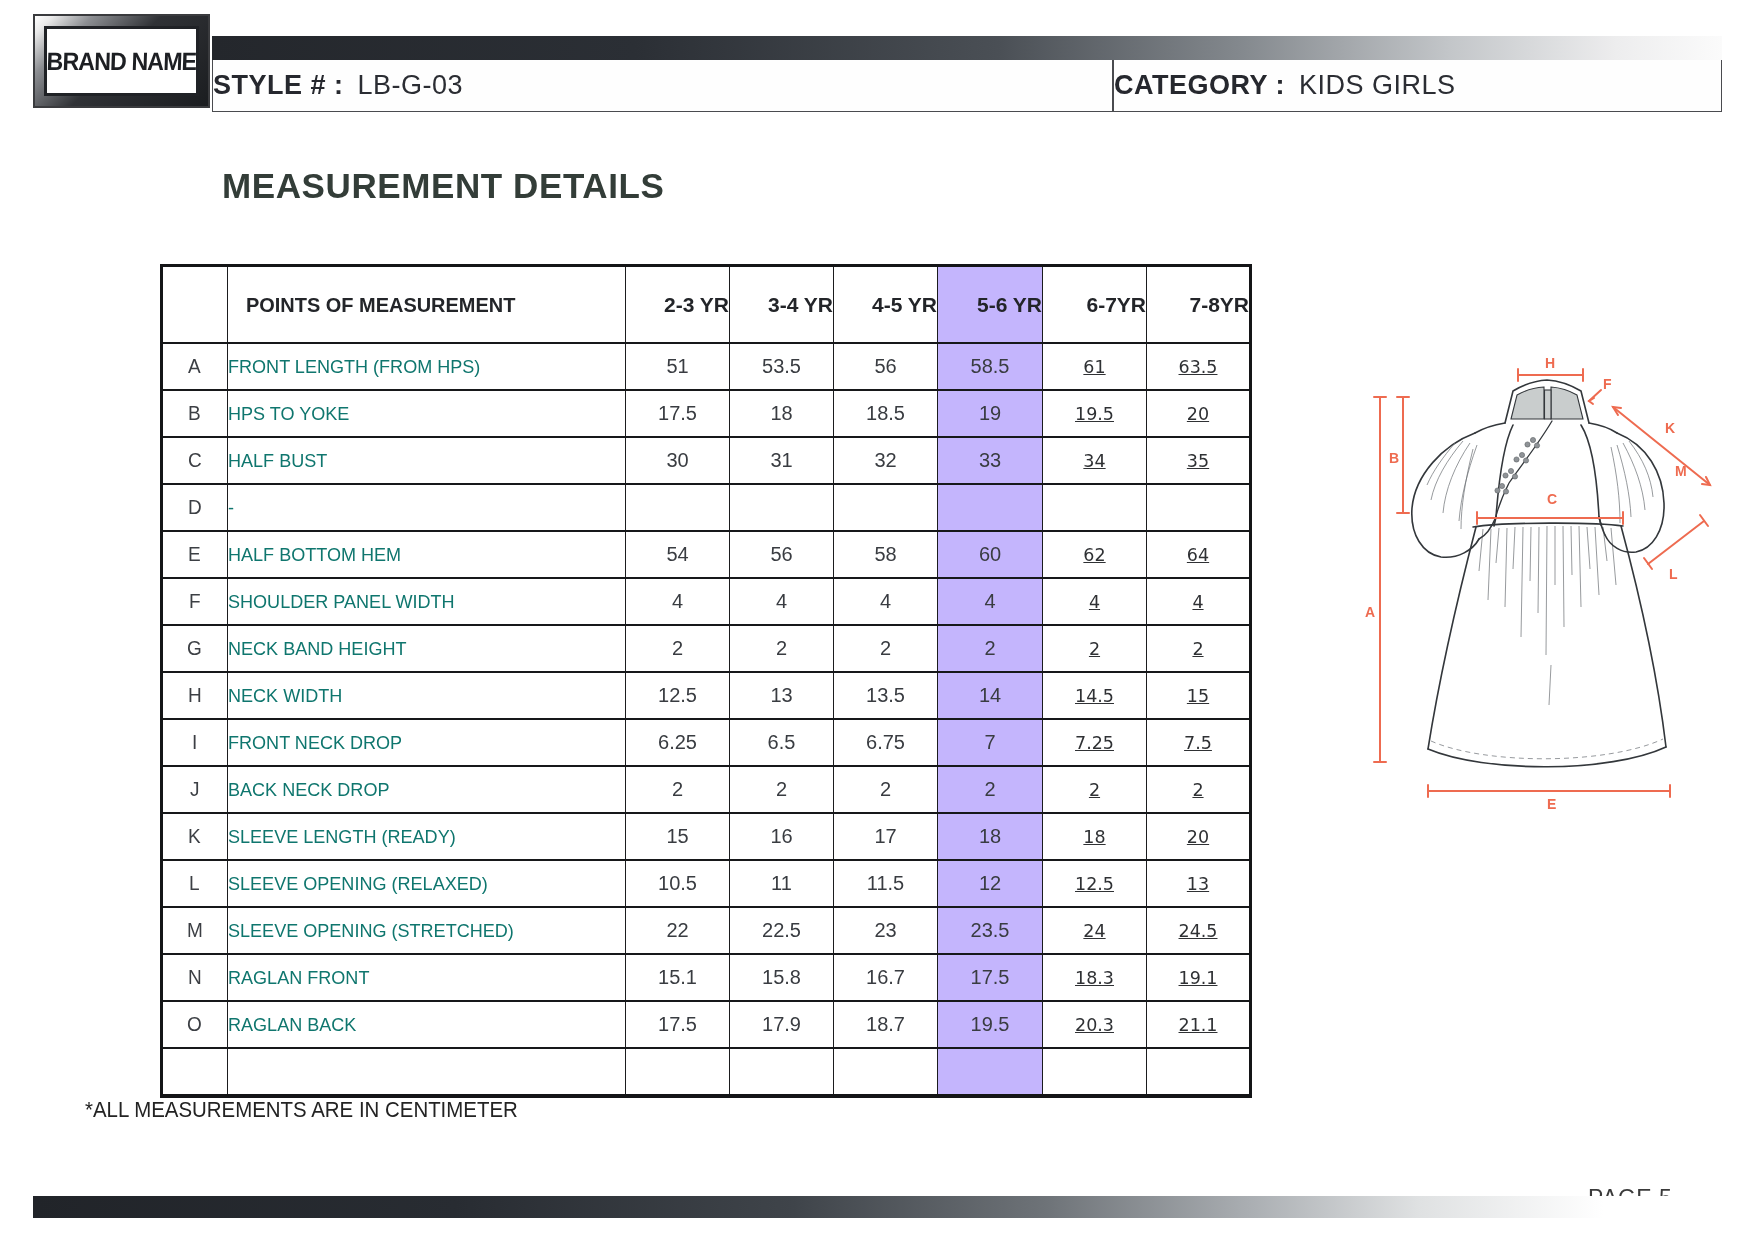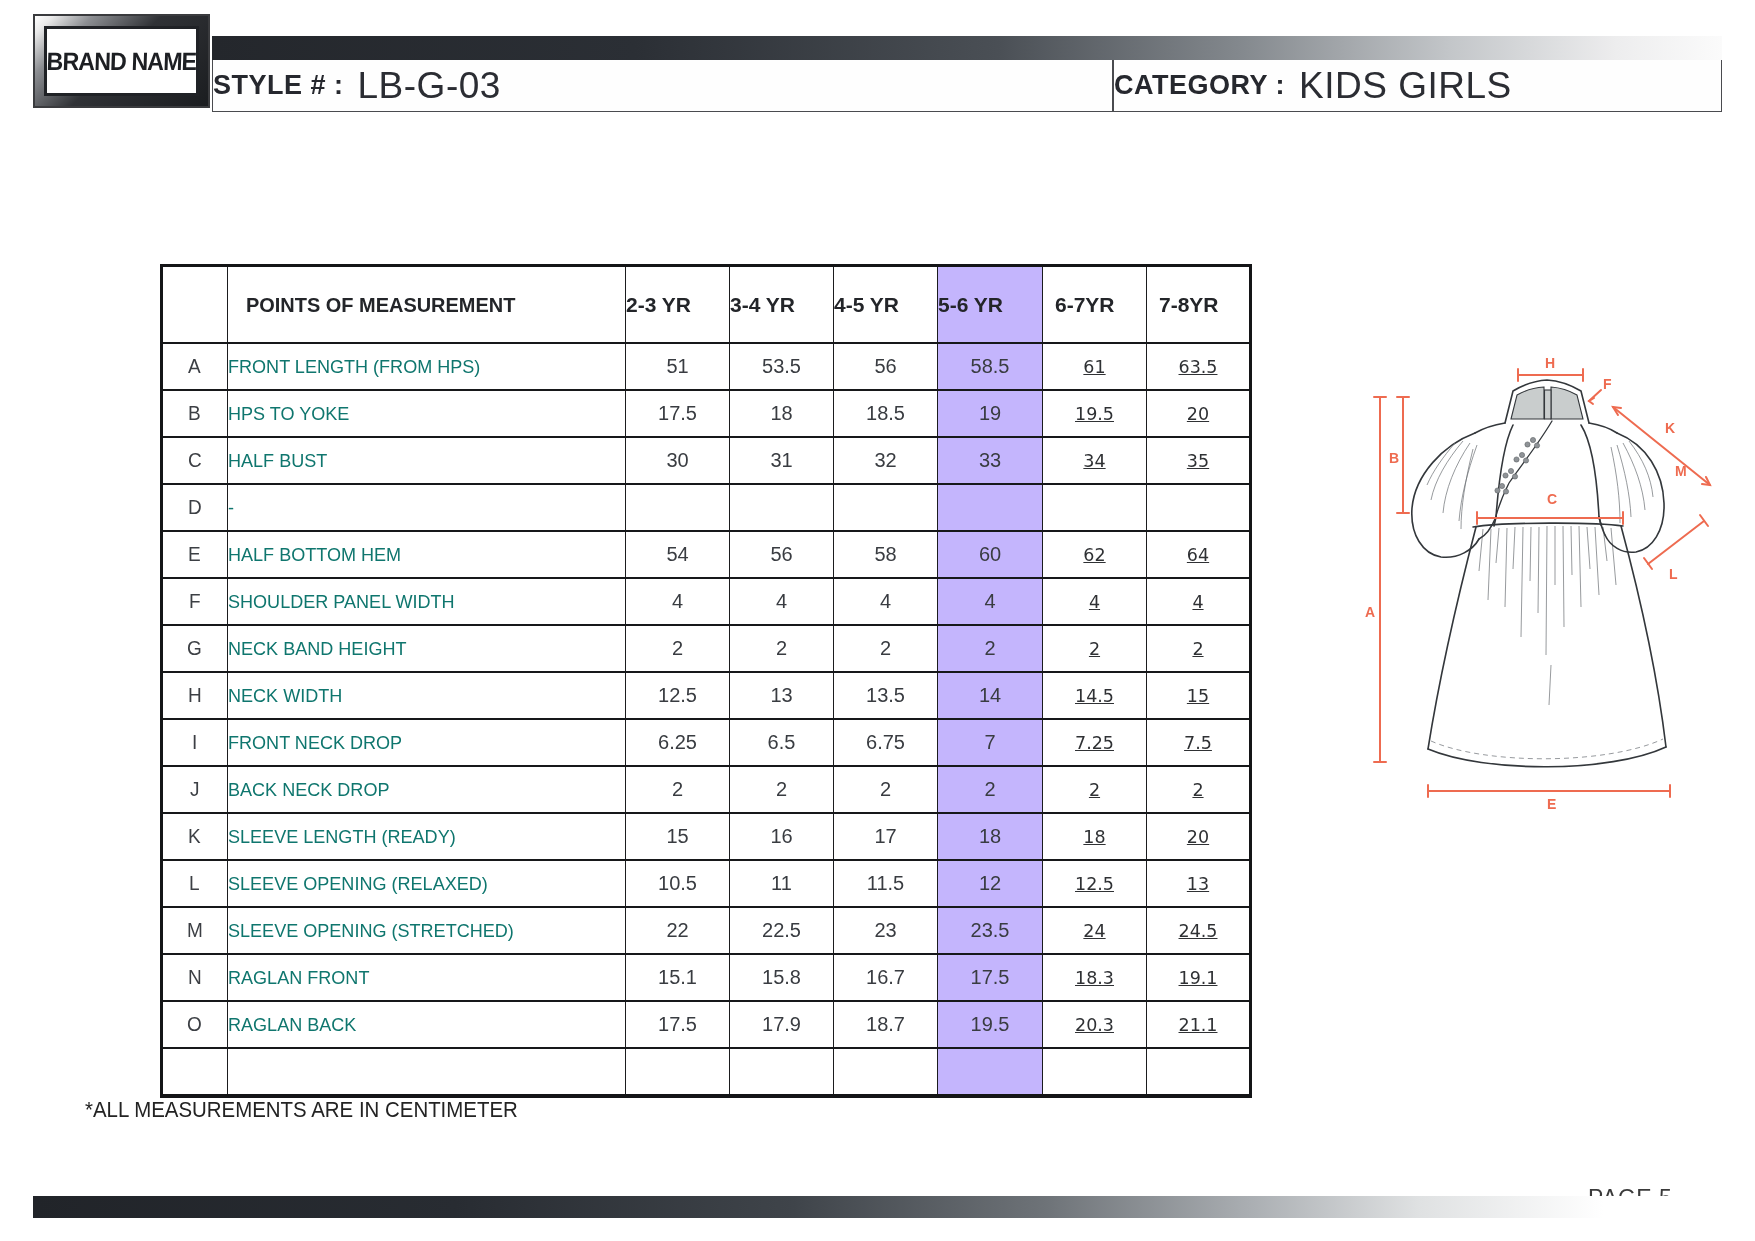--- a/index.html
+++ b/index.html
@@ -16,33 +16,33 @@
         transform:scaleX(.93) skewX(-2deg);white-space:nowrap;}
 
   .topbar{position:absolute;left:212px;top:36px;width:1510px;height:24px;
         background:linear-gradient(90deg,#24272c 0%,#2b2f35 28%,#4a4f55 52%,#83888d 68%,
                    #c3c6c9 82%,#ededee 93%,#fbfbfb 100%);}
   .hdr-box{position:absolute;top:60px;height:52px;box-sizing:border-box;background:#fefefe;
         border:1.6px solid #4a4b4f;border-top:none;display:flex;align-items:center;}
   .style-box{left:212px;width:901px;}
   .cat-box{left:1113px;width:609px;border-left:1.6px solid #4a4b4f;}
   .hdr-label{font-weight:bold;font-size:27px;color:#26282e;letter-spacing:.5px;white-space:pre;}
-  .hdr-value{font-size:37px;color:#2b2d33;margin-left:14px;letter-spacing:.5px;}
+  .hdr-value{font-size:27px;color:#2b2d33;margin-left:14px;letter-spacing:.5px;}
 
   .title{position:absolute;left:222px;top:166px;font-size:35px;font-weight:bold;
         color:#333d38;letter-spacing:.6px;}
 
   
   .meas-table{position:absolute;left:160px;top:264px;border-collapse:collapse;table-layout:fixed;
         background:#fff;}
   .meas-table{border:3px solid #141517;border-bottom-width:4px;}
   .meas-table td,.meas-table th{border-left:1.4px solid #1b1c1e;border-right:1.4px solid #1b1c1e;
         border-top:2.2px solid #17181a;border-bottom:2.2px solid #17181a;
         padding:0;overflow:hidden;white-space:nowrap;}
-  .meas-table thead th{height:75px;font-size:21px;font-weight:bold;color:#232529;text-align:left;
+  .meas-table thead th{height:75px;font-size:21px;font-weight:bold;color:#232529;text-align:right;
         vertical-align:middle;}
   .meas-table thead th.name-h{text-align:left;padding-left:18px;}
   .meas-table tbody td{height:45px;vertical-align:middle;}
   .letter{font-size:20px;color:#3c3f44;text-align:center;}
   .mname{font-size:19px;color:#0f766e;text-align:left;padding-left:18px;text-decoration:underline;}
   .mname span,.name-h span,.letter span,.foot-squeeze{display:inline-block;transform:scaleX(.95);
         transform-origin:left center;}
   .v{font-size:20px;text-align:center;color:#393c41;}
   .vd{font-family:"DejaVu Sans",sans-serif;font-size:17.5px;color:#2f3134;text-decoration:underline;}
   th.szd{font-family:Liberation Sans, sans-serif;font-size:18.5px;padding-left:12px;}
@@ -78,20 +78,21 @@
 
   <div class="hdr-box style-box">
     <span class="hdr-label">STYLE # :</span>
     <span class="hdr-value">LB-G-03</span>
   </div>
   <div class="hdr-box cat-box">
     <span class="hdr-label">CATEGORY :</span>
     <span class="hdr-value">KIDS GIRLS</span>
   </div>
 
+  <div class="title">MEASUREMENT DETAILS</div>
 
   <table class="meas-table">
     <colgroup>
       <col style="width:66px">
         <col style="width:398px">
       <col style="width:104px">
         <col style="width:104px">
         <col style="width:104px">
       <col style="width:105px">
         <col style="width:104px">

